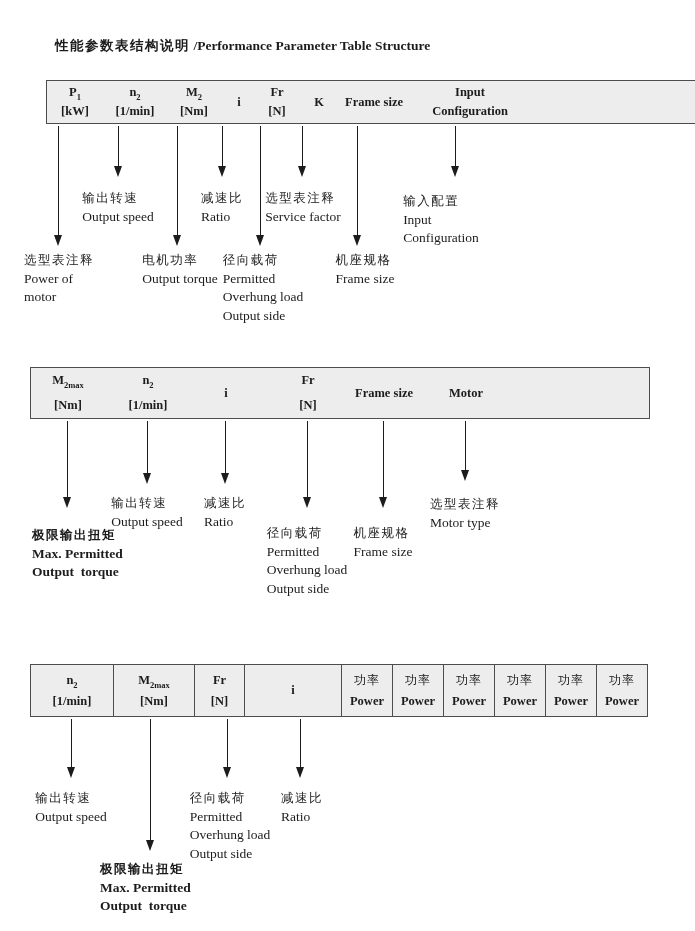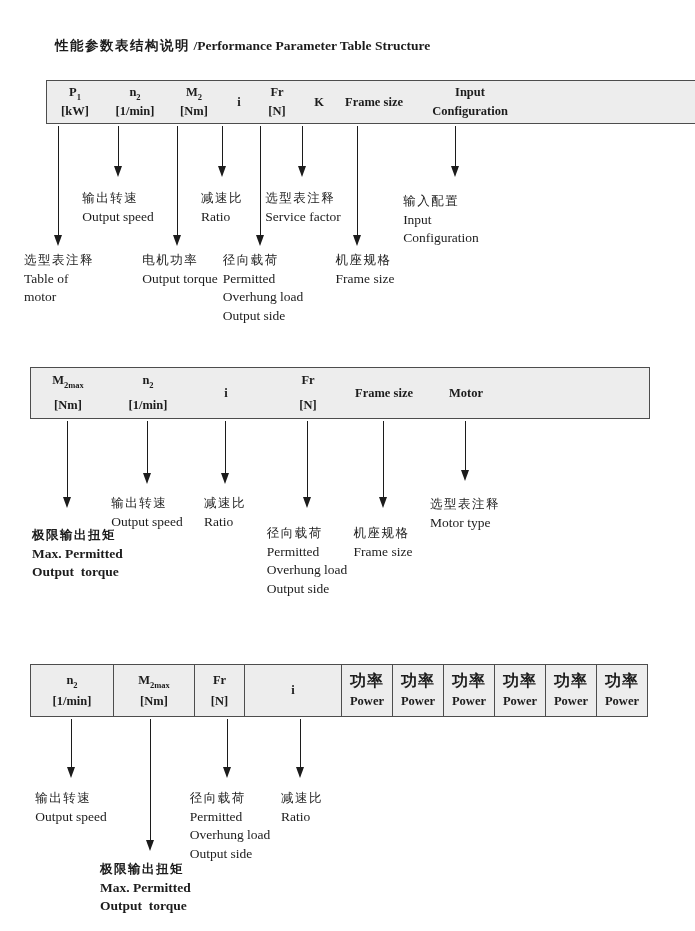--- a/index.html
+++ b/index.html
@@ -23,21 +23,21 @@
         border:4.5px solid transparent;border-top:11px solid #1c1c1c;}
   .callout{position:absolute;transform:translateX(-50%);text-align:left;font-size:13.5px;}
   .callout.left{transform:none;text-align:left;font-weight:bold;}
   .callout div{line-height:18.5px;white-space:pre;}
   .callout .cn{font-size:12.5px;letter-spacing:1.5px;}
   .t3{position:absolute;display:flex;background:#ededed;border:1px solid #4d4d4d;box-sizing:border-box;}
   .t3cell{box-sizing:border-box;border-left:1px solid #4d4d4d;display:flex;flex-direction:column;
         justify-content:center;align-items:center;font-weight:bold;font-size:12.5px;}
   .t3cell:first-child{border-left:none;}
   .t3cell .hline{line-height:21px;}
-  .t3cell .cnr{font-weight:bold;font-size:16px;letter-spacing:1px;}
+  .t3cell .cnr{font-weight:normal;font-size:12px;letter-spacing:1px;}
 </style>
 </head>
 <body>
 
 <div class="page">
 
 
   <div class="abs sec-head" style="left:14px;top:37px"><span class="cn">性能参数表结构说明</span><span> /</span><span>Performance Parameter Table Structure</span></div>
 
   <div class="abs hdr-box" style="left:46px;top:80px;width:692px;height:44px">
@@ -93,21 +93,21 @@
     <div class="cn">选型表注释</div>
     <div>Service factor</div>
   </div>
   <div class="callout" style="left:441px;top:192px">
     <div class="cn">输入配置</div>
     <div>Input</div>
     <div>Configuration</div>
   </div>
   <div class="callout" style="left:59px;top:251px">
     <div class="cn">选型表注释</div>
-    <div>Table of</div>
+    <div>Power of</div>
     <div>motor</div>
   </div>
   <div class="callout" style="left:180px;top:251px">
     <div class="cn">电机功率</div>
     <div>Output torque</div>
   </div>
   <div class="callout" style="left:263px;top:251px">
     <div class="cn">径向载荷</div>
     <div>Permitted</div>
     <div>Overhung load</div>

